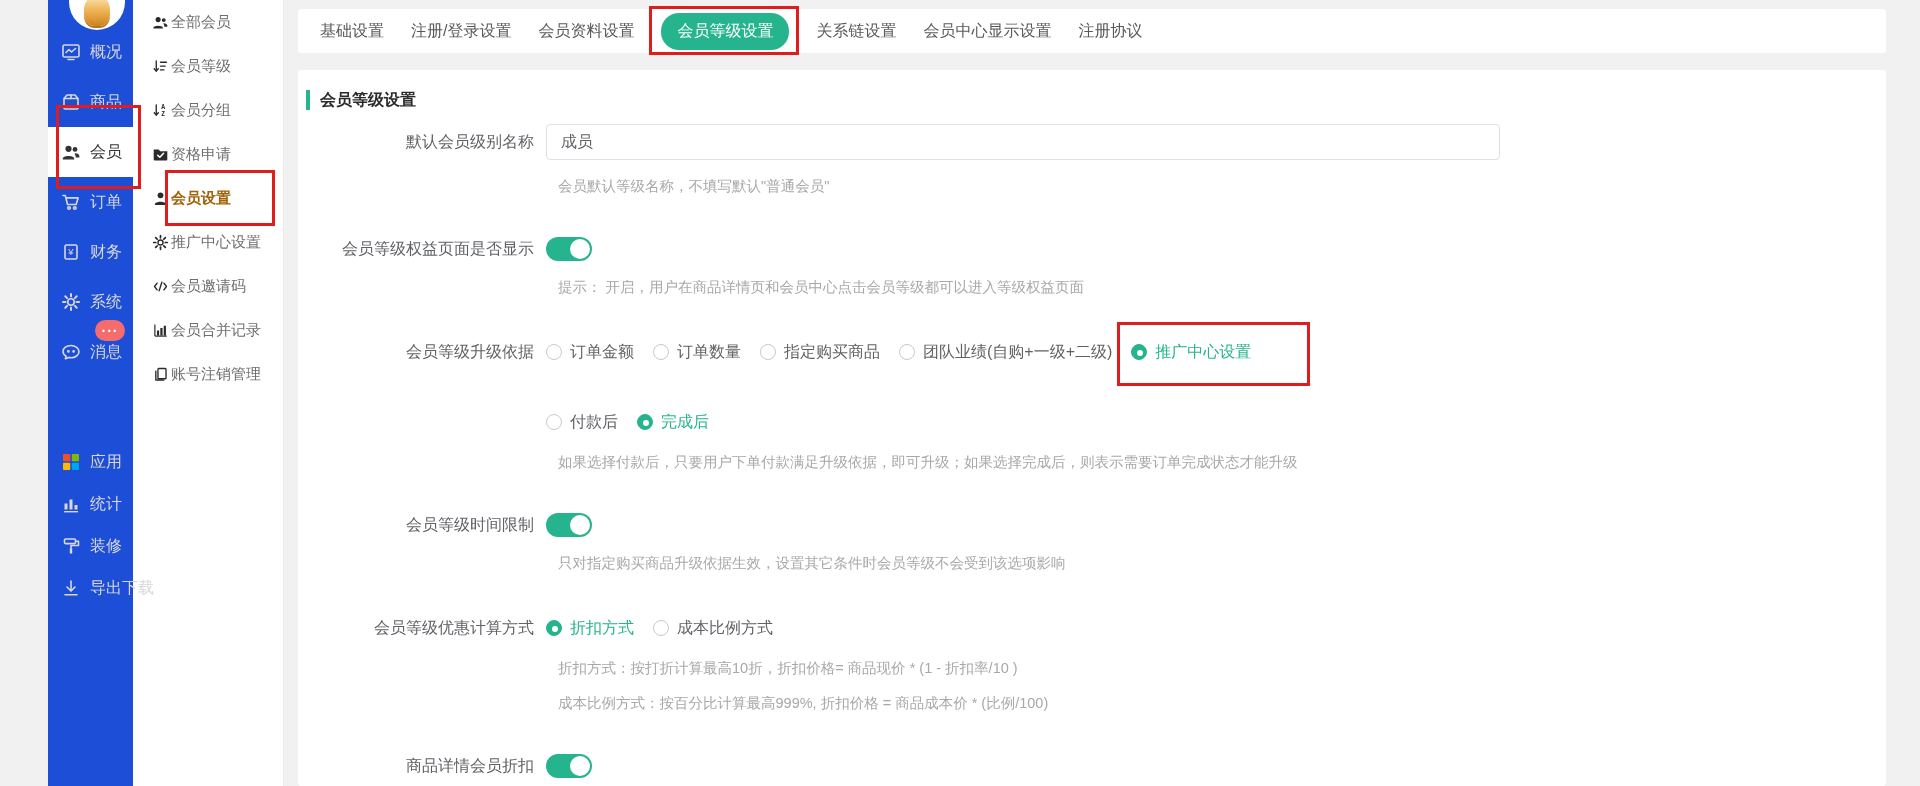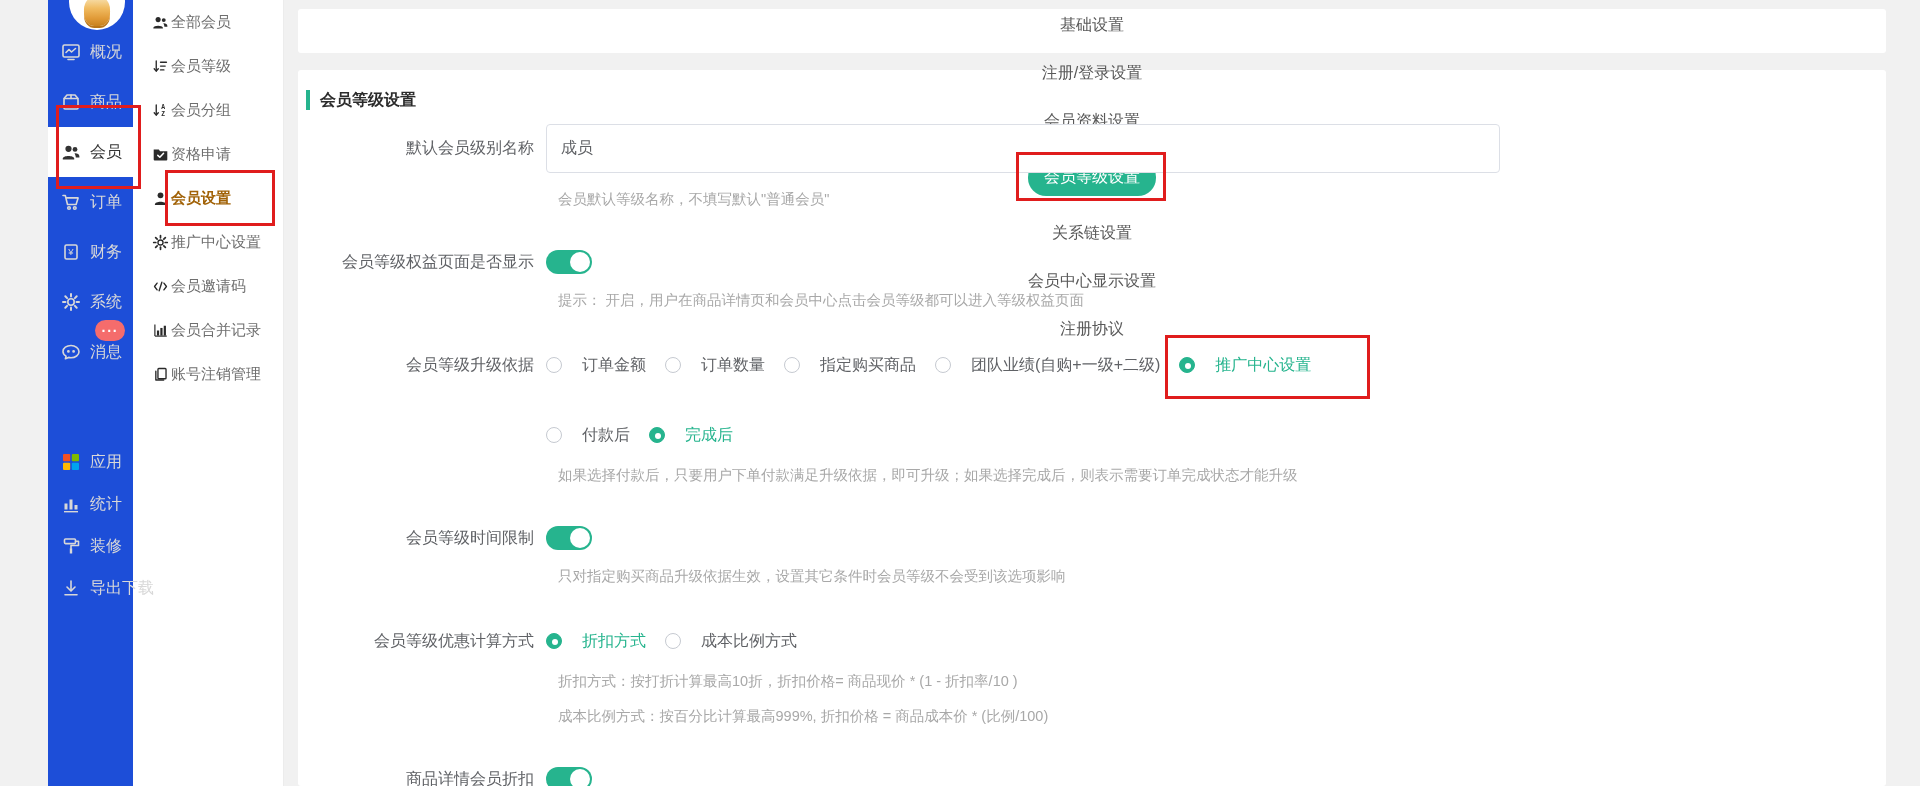--- a/index.html
+++ b/index.html
@@ -51,21 +51,21 @@
     font-size:15px; color:#6e6e6e; cursor:pointer; position:relative; white-space:nowrap;font-family:Liberation Mono, monospace;
   }
   .s-item.active { color:#a16207; font-weight:bold; }
   .s-ic { width:17px; height:17px; display:inline-flex; color:#2a2a2a; flex-shrink:0; }
   .s-ic svg { width:17px; height:17px; }
 
   
   .content { flex:1; padding:9px 34px 0 15px; }
   .tabs-card {
     background:#fff; height:44px; border-radius:3px;
-    display:flex; align-items:center; padding:6px 22px; gap:27px;flex-direction:column;
+    display:flex; align-items:center; padding:6px 22px; gap:27px;
   }
   .tab { font-size:16px; color:#595959; cursor:pointer; position:relative; white-space:nowrap; }
   .tab.active {
     background:var(--accent); color:#fff; padding:8px 16px; border-radius:18px;
   }
   .main-card {
     background:#fff; border-radius:3px; margin-top:17px;
     height:calc(786px - 70px); padding:20px 20px 0 8px; overflow:hidden;
   }
   .section-title {
@@ -73,38 +73,38 @@
     border-left:4px solid var(--accent); padding-left:10px; line-height:20px;
   }
   .form-block { margin-bottom:42px; }
   .form-row { display:flex; align-items:center; }
   .row-label {
     width:240px; flex-shrink:0; text-align:right; padding-right:12px;
     font-size:16px; color:#606266;
   }
   .row-control { flex:1; position:relative; }
   .text-input {
-    width:954px; height:49px; border:1px solid #dcdfe6; border-radius:4px;
+    width:954px; height:36px; border:1px solid #dcdfe6; border-radius:4px;
     padding:1px 14px; font-size:16px; color:#606266; outline:none; background:#fff;
   }
   .helper {
     margin-left:252px; margin-top:17px; font-size:14.5px; color:#a8a8a8; line-height:18px;
   }
   .form-block.has-input .helper:first-of-type { margin-top:12px; }
   .toggle {
     width:46px; height:24px; border-radius:12px; background:#dcdfe6;
     position:relative; cursor:pointer;
   }
   .toggle.on { background:var(--accent); }
   .knob {
     position:absolute; top:2px; width:20px; height:20px; border-radius:50%; background:#fff;
   }
   .toggle.on .knob { right:2px; } .toggle:not(.on) .knob { left:2px; }
   .radio-line { display:flex; align-items:center; gap:19px; min-height:28px; flex-wrap:nowrap; }
-  .radio { display:flex; align-items:center; gap:20px; font-size:16px; color:#606266; cursor:pointer; position:relative; white-space:nowrap; }
+  .radio { display:flex; align-items:center; gap:8px; font-size:16px; color:#606266; cursor:pointer; position:relative; white-space:nowrap; }
   .rc {
     width:16px; height:16px; border-radius:50%; border:1px solid #c6cad1; background:#fff;
     flex-shrink:0; position:relative;
   }
   .radio.selected { color:var(--accent); }
   .radio.selected .rc { background:var(--accent); border-color:var(--accent); }
   .radio.selected .rc::after {
     content:""; position:absolute; left:5px; top:5px; width:6px; height:6px;
     border-radius:50%; background:#fff;
   }

